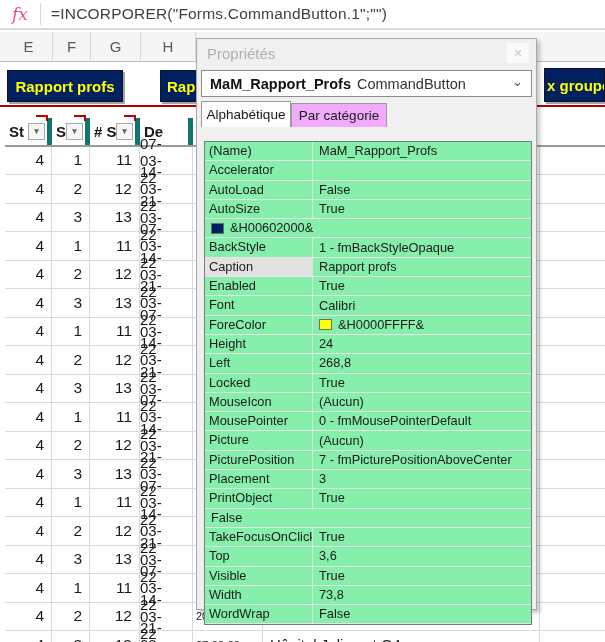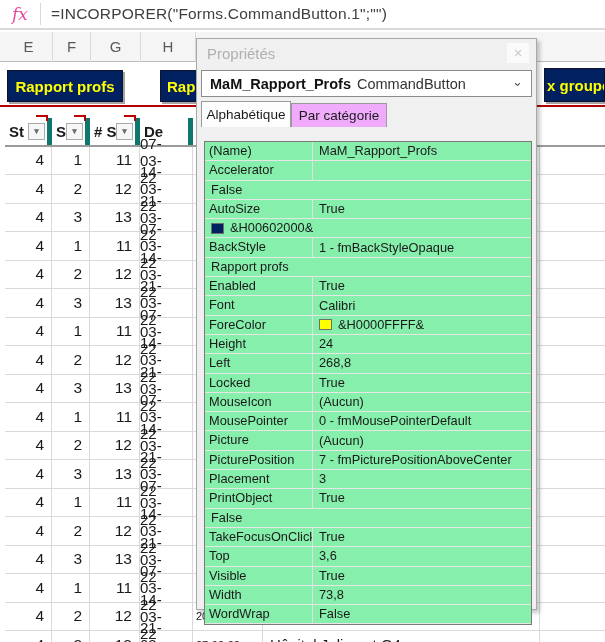--- a/index.html
+++ b/index.html
@@ -308,20 +308,21 @@
             <span>MaM_Rapport_Profs</span>
           </div>
         </div>
         <div class="prow">
           <div class="pname">Accelerator</div>
           <div class="pval">
             <span></span>
           </div>
         </div>
         <div class="prow">
+          <div class="pname">AutoLoad</div>
           <div class="pval">
             <span>False</span>
           </div>
         </div>
         <div class="prow">
           <div class="pname">AutoSize</div>
           <div class="pval">
             <span>True</span>
           </div>
         </div>
@@ -331,20 +332,21 @@
             <span>&amp;H00602000&amp;</span>
           </div>
         </div>
         <div class="prow">
           <div class="pname">BackStyle</div>
           <div class="pval">
             <span>1 - fmBackStyleOpaque</span>
           </div>
         </div>
         <div class="prow sel">
+          <div class="pname">Caption</div>
           <div class="pval">
             <span>Rapport profs</span>
           </div>
         </div>
         <div class="prow">
           <div class="pname">Enabled</div>
           <div class="pval">
             <span>True</span>
           </div>
         </div>

